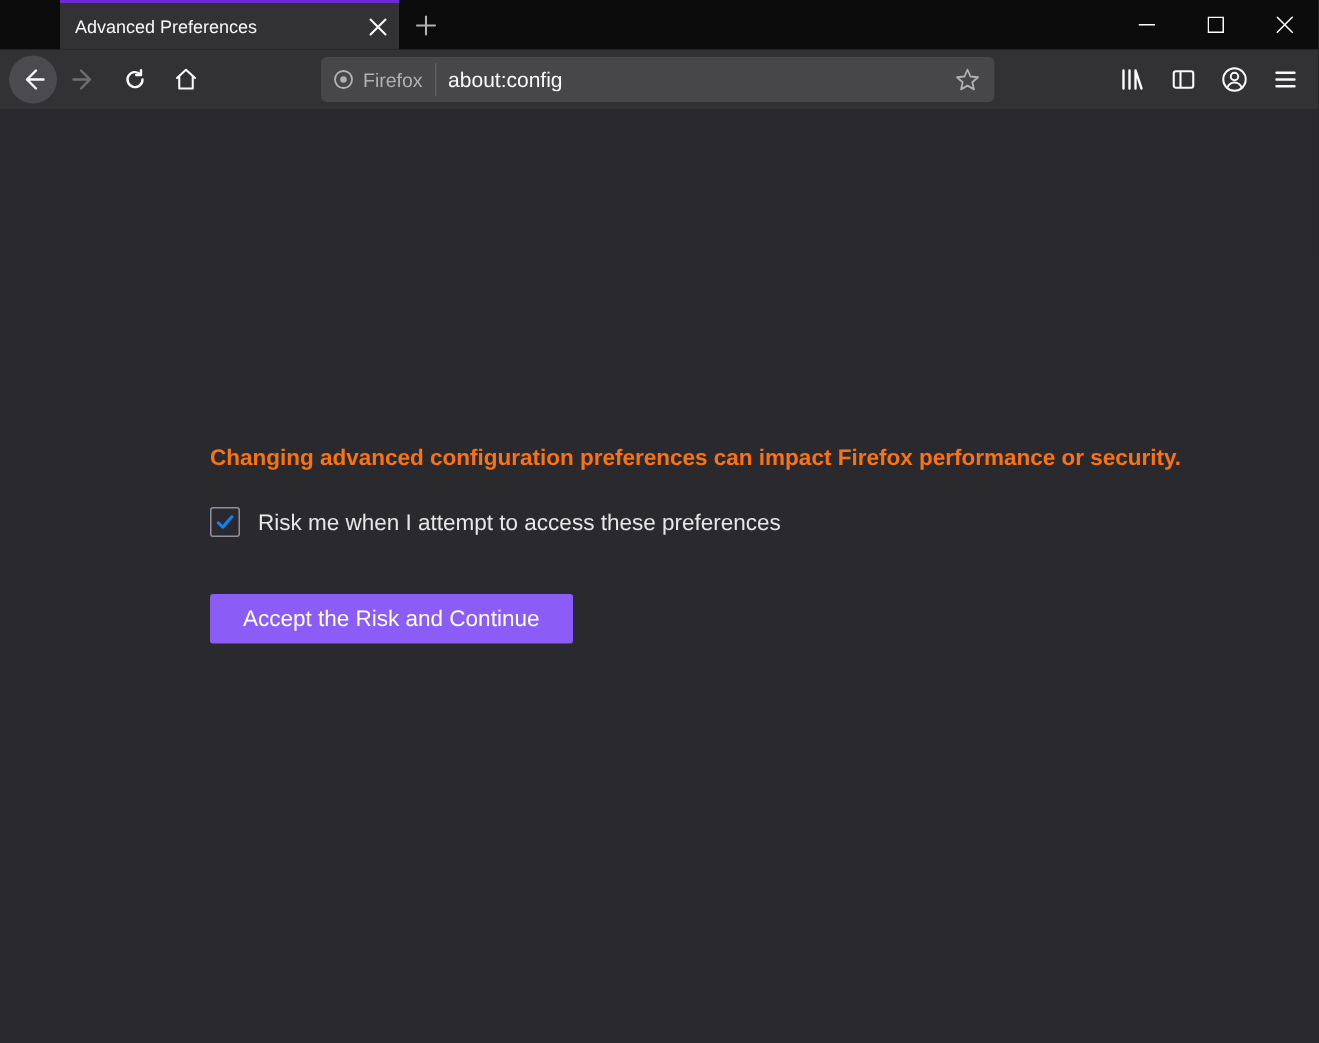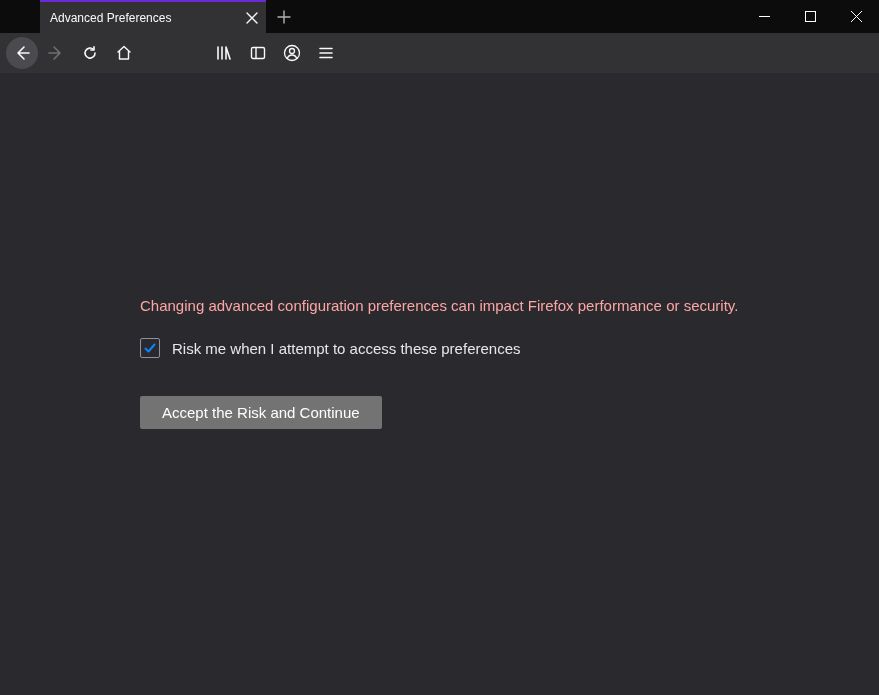--- a/index.html
+++ b/index.html
@@ -152,22 +152,23 @@
     }
     .heading {
       font-size: 32px;
       font-weight: 300;
       color: #ffffff;
       letter-spacing: 0.2px;
       margin-bottom: 30px;
     }
     .body-text {
       font-size: 15px;
-      color: #fca5a5;
+      color: #f97316;
       margin-bottom: 24px;
+      font-weight: bold;
     }
     .checkbox-row {
       display: flex;
       align-items: center;
       gap: 12px;
       margin-bottom: 38px;
     }
     .checkbox {
       width: 20px; height: 20px;
       border: 1px solid #8f8f9d;
@@ -177,21 +178,21 @@
       justify-content: center;
       background: #2a2a2e;
     }
     .checkbox svg { display:block; }
     .checkbox-label {
       font-size: 15px;
       color: #e7e7e8;
     }
     .primary-button {
       display: inline-block;
-      background: #737373;
+      background: #8b5cf6;
       color: #ffffff;
       font-size: 15px;
       padding: 8px 22px;
       border: none;
       border-radius: 2px;
     }
   </style>
 </head>
 <body>
 
@@ -245,20 +246,35 @@
         <path d="M13 8 A5 5 0 1 1 11.5 4.5" stroke="currentColor" stroke-width="1.6" fill="none" stroke-linecap="round"></path>
         <path d="M12 1.8 L12 5 L8.8 5" stroke="currentColor" stroke-width="1.6" fill="none" stroke-linecap="round" stroke-linejoin="round"></path>
       </svg>
   </div>
   <div class="nav-icon-btn">
     <svg width="16" height="16" viewBox="0 0 16 16">
         <path d="M2 7 L8 1.5 L14 7 M3.5 6 V14 H12.5 V6" stroke="currentColor" stroke-width="1.4" fill="none" stroke-linecap="round" stroke-linejoin="round"></path>
       </svg>
   </div>
 
+  <div class="urlbar">
+    <div class="identity-box">
+      <svg class="ff-logo" viewBox="0 0 16 16">
+          <circle cx="8" cy="8" r="6.5" stroke="#b1b1b3" stroke-width="1.4" fill="none"></circle>
+          <circle cx="8" cy="8" r="2.5" fill="#b1b1b3"></circle>
+        </svg>
+      <span>Firefox</span>
+    </div>
+    <input class="url-input" type="text" value="about:config" style="">
+    <div class="url-action">
+      <svg width="16" height="16" viewBox="0 0 16 16">
+          <path d="M8 1.5 L10 6 L15 6.5 L11.2 9.8 L12.3 14.6 L8 12.1 L3.7 14.6 L4.8 9.8 L1 6.5 L6 6 Z" stroke="currentColor" stroke-width="1.2" fill="none" stroke-linejoin="round"></path>
+        </svg>
+    </div>
+  </div>
 
   <div class="toolbar-right">
     <div class="nav-icon-btn">
       <svg width="16" height="16" viewBox="0 0 16 16">
           <path d="M2 2 V14 M6 2 V14 M10 2 V14 M10 2 L14 14" stroke="currentColor" stroke-width="1.6" stroke-linecap="round"></path>
         </svg>
     </div>
     <div class="nav-icon-btn">
       <svg width="16" height="16" viewBox="0 0 16 16">
           <rect x="1.5" y="2.5" width="13" height="11" rx="1.5" stroke="currentColor" stroke-width="1.4" fill="none"></rect>

